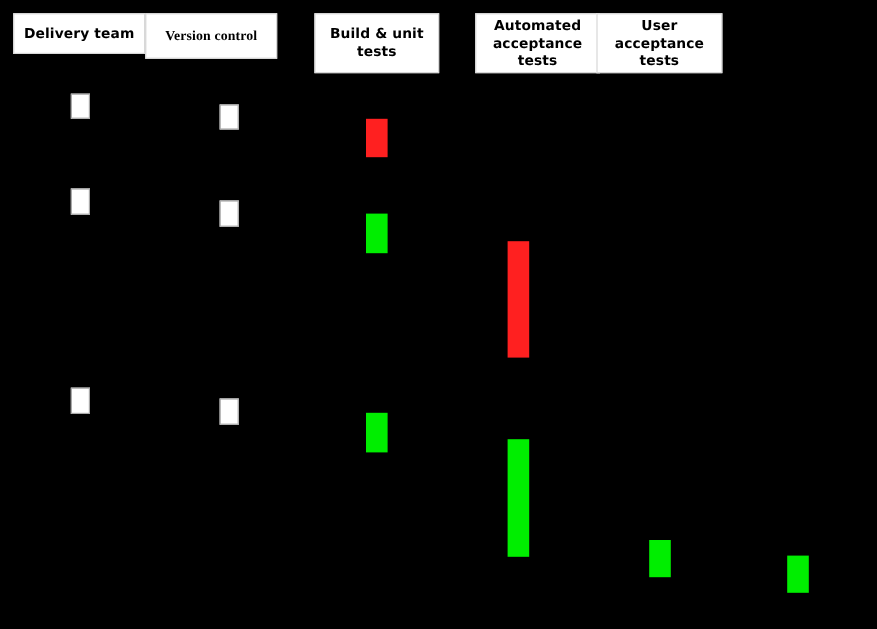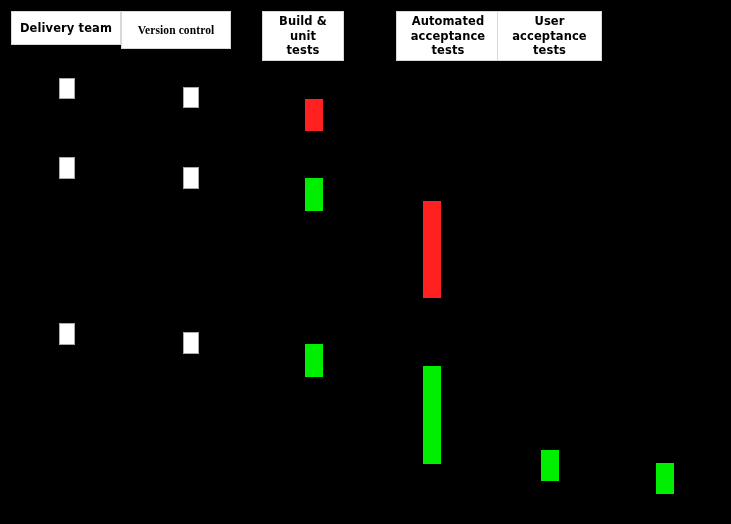--- a/index.html
+++ b/index.html
@@ -57,21 +57,21 @@
 </head>
 <body>
 
 <div id="canvas">
     <div class="stage-header" style="left: 11px; top: 11px; width: 110px; height: 34px;">
       <span class="hdr-label">Delivery team</span>
     </div>
     <div class="stage-header" style="left: 121px; top: 11px; width: 110px; height: 38px; font-family: Liberation Serif, serif;">
       <span class="hdr-label">Version control</span>
     </div>
-    <div class="stage-header" style="left: 262px; top: 11px; width: 82px; height: 50px; justify-content: center;">
+    <div class="stage-header" style="left: 262px; top: 11px; width: 104px; height: 50px; justify-content: center;">
       <span class="hdr-label">Build &amp; unit
 tests</span>
     </div>
     <div class="stage-header" style="left: 361px; top: 11px; width: 104px; height: 50px; margin-left: 35px;">
       <span class="hdr-label">Automated
 acceptance tests</span>
     </div>
     <div class="stage-header" style="left: 497px; top: 11px; width: 105px; height: 50px; justify-content: flex-end;">
       <span class="hdr-label">User acceptance
 tests</span>

